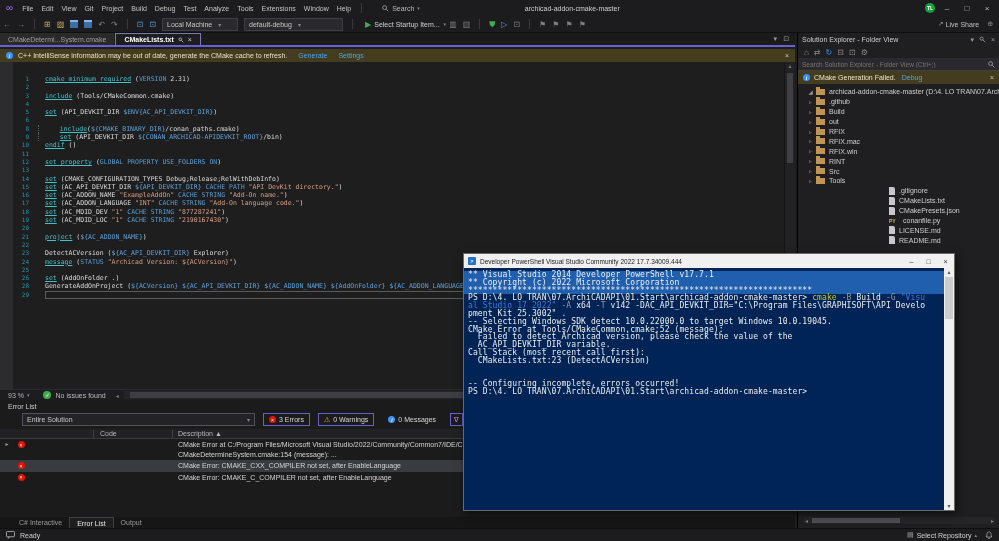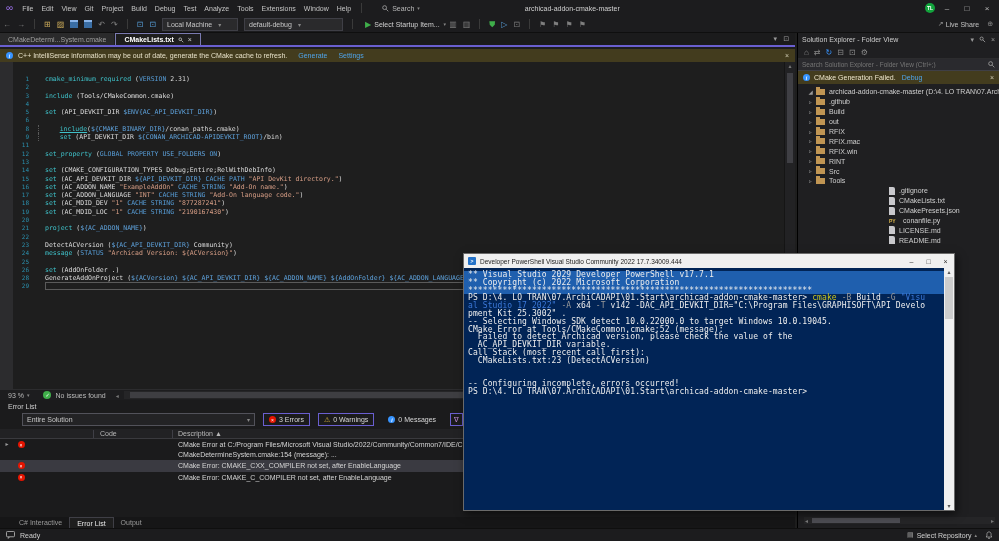--- a/index.html
+++ b/index.html
@@ -49,21 +49,21 @@
   .ilink { color:var(--link-blue,#4fa3e8); margin-left:6px; }
   .infobar .ix { margin-left:auto; color:#cfcab0; }
   
   .code { position:absolute; top:29px; left:0; right:0; height:327px; background:#1e1e1e;
     font-family:"DejaVu Sans Mono", monospace; font-size:6.5px; padding-top:13px; overflow:hidden; }
   .gutterbg { position:absolute; left:0; top:0; bottom:0; width:13px; background:#2c2c2e; }
   .code-row { display:flex; height:8.3px; line-height:8.3px; white-space:pre; position:relative; }
   .ln { width:36px; text-align:right; padding-right:7px; color:var(--line-number,#2b91af); flex:none; font-size:6px; }
   .fold { width:9px; flex:none; color:#9a9a9a; font-size:5px; text-align:left; }
   .fold.guide { border-left:1px dotted #5a5a5a; margin-left:2px; width:6px; }
-  .tk-pln { color:#dcdcdc; } .tk-cmd,.tk-cmdu { color:var(--code-command,#3fc1c9); }
+  .tk-pln { color:#dcdcdc; } .tk-cmd,.tk-cmdu { color:var(--code-command,#3fc1c9);text-decoration:underline; }
   .tk-cmdu { text-decoration:underline; }
   .tk-kw { color:var(--code-keyword,#569cd6); } .tk-str { color:var(--code-string,#d69d85); }
   .tk-var { color:var(--code-variable,#569cd6); }
   .curline { position:absolute; left:45px; right:14px; top:0; height:8px; border:1px solid #5a5a5a; }
   .vscroll { position:absolute; right:0; top:29px; width:11px; height:327px; background:#222224; border-left:1px solid #151515; }
   .vscroll .arr { display:block; text-align:center; color:#777; font-size:6px; height:9px; }
   .vthumb { position:absolute; left:2px; right:2px; top:11px; height:90px; background:#3f3f44; }
   
   .estatus { position:absolute; top:356px; left:0; right:0; height:11px; background:#1d1d1f;
     border-top:1px solid #2c2c2e; display:flex; align-items:center; font-size:7px; color:#bbb; }
@@ -270,33 +270,34 @@
       <div class="gutterbg"></div>
       <div id="code-lines">
           <div class="code-row"><span class="ln">1</span><span class="fold"></span><span class="tk-cmd">cmake_minimum_required</span><span class="tk-pln"> (</span><span class="tk-kw">VERSION</span><span class="tk-pln"> 2.31)</span></div>
           <div class="code-row"><span class="ln">2</span><span class="fold"></span></div>
           <div class="code-row"><span class="ln">3</span><span class="fold"></span><span class="tk-cmd">include</span><span class="tk-pln"> (Tools/CMakeCommon.cmake)</span></div>
           <div class="code-row"><span class="ln">4</span><span class="fold"></span></div>
           <div class="code-row"><span class="ln">5</span><span class="fold"></span><span class="tk-cmd">set</span><span class="tk-pln"> (API_DEVKIT_DIR </span><span class="tk-var">$ENV{AC_API_DEVKIT_DIR}</span><span class="tk-pln">)</span></div>
           <div class="code-row"><span class="ln">6</span><span class="fold"></span></div>
           <div class="code-row"><span class="ln">8</span><span class="fold guide"></span><span class="tk-pln">    </span><span class="tk-cmdu">include</span><span class="tk-pln">(</span><span class="tk-var">${CMAKE_BINARY_DIR}</span><span class="tk-pln">/conan_paths.cmake)</span></div>
           <div class="code-row"><span class="ln">9</span><span class="fold guide"></span><span class="tk-pln">    </span><span class="tk-cmd">set</span><span class="tk-pln"> (API_DEVKIT_DIR </span><span class="tk-var">${CONAN_ARCHICAD-APIDEVKIT_ROOT}</span><span class="tk-pln">/bin)</span></div>
+          <div class="code-row"><span class="ln">10</span><span class="fold"></span><span class="tk-cmd">endif</span><span class="tk-pln"> ()</span></div>
           <div class="code-row"><span class="ln">11</span><span class="fold"></span></div>
           <div class="code-row"><span class="ln">12</span><span class="fold"></span><span class="tk-cmd">set_property</span><span class="tk-pln"> (</span><span class="tk-kw">GLOBAL</span><span class="tk-pln"> </span><span class="tk-kw">PROPERTY</span><span class="tk-pln"> </span><span class="tk-var">USE_FOLDERS</span><span class="tk-pln"> </span><span class="tk-kw">ON</span><span class="tk-pln">)</span></div>
           <div class="code-row"><span class="ln">13</span><span class="fold"></span></div>
-          <div class="code-row"><span class="ln">14</span><span class="fold"></span><span class="tk-cmd">set</span><span class="tk-pln"> (CMAKE_CONFIGURATION_TYPES Debug;Entire;RelWithDebInfo)</span></div>
+          <div class="code-row"><span class="ln">14</span><span class="fold"></span><span class="tk-cmd">set</span><span class="tk-pln"> (CMAKE_CONFIGURATION_TYPES Debug;Release;RelWithDebInfo)</span></div>
           <div class="code-row"><span class="ln">15</span><span class="fold"></span><span class="tk-cmd">set</span><span class="tk-pln"> (AC_API_DEVKIT_DIR </span><span class="tk-var">${API_DEVKIT_DIR}</span><span class="tk-pln"> </span><span class="tk-kw">CACHE</span><span class="tk-pln"> </span><span class="tk-kw">PATH</span><span class="tk-pln"> </span><span class="tk-str">"API DevKit directory."</span><span class="tk-pln">)</span></div>
           <div class="code-row"><span class="ln">16</span><span class="fold"></span><span class="tk-cmd">set</span><span class="tk-pln"> (AC_ADDON_NAME </span><span class="tk-str">"ExampleAddOn"</span><span class="tk-pln"> </span><span class="tk-kw">CACHE</span><span class="tk-pln"> </span><span class="tk-kw">STRING</span><span class="tk-pln"> </span><span class="tk-str">"Add-On name."</span><span class="tk-pln">)</span></div>
           <div class="code-row"><span class="ln">17</span><span class="fold"></span><span class="tk-cmd">set</span><span class="tk-pln"> (AC_ADDON_LANGUAGE </span><span class="tk-str">"INT"</span><span class="tk-pln"> </span><span class="tk-kw">CACHE</span><span class="tk-pln"> </span><span class="tk-kw">STRING</span><span class="tk-pln"> </span><span class="tk-str">"Add-On language code."</span><span class="tk-pln">)</span></div>
           <div class="code-row"><span class="ln">18</span><span class="fold"></span><span class="tk-cmd">set</span><span class="tk-pln"> (AC_MDID_DEV </span><span class="tk-str">"1"</span><span class="tk-pln"> </span><span class="tk-kw">CACHE</span><span class="tk-pln"> </span><span class="tk-kw">STRING</span><span class="tk-pln"> </span><span class="tk-str">"877287241"</span><span class="tk-pln">)</span></div>
           <div class="code-row"><span class="ln">19</span><span class="fold"></span><span class="tk-cmd">set</span><span class="tk-pln"> (AC_MDID_LOC </span><span class="tk-str">"1"</span><span class="tk-pln"> </span><span class="tk-kw">CACHE</span><span class="tk-pln"> </span><span class="tk-kw">STRING</span><span class="tk-pln"> </span><span class="tk-str">"2190167430"</span><span class="tk-pln">)</span></div>
           <div class="code-row"><span class="ln">20</span><span class="fold"></span></div>
           <div class="code-row"><span class="ln">21</span><span class="fold"></span><span class="tk-cmd">project</span><span class="tk-pln"> (</span><span class="tk-var">${AC_ADDON_NAME}</span><span class="tk-pln">)</span></div>
           <div class="code-row"><span class="ln">22</span><span class="fold"></span></div>
-          <div class="code-row"><span class="ln">23</span><span class="fold"></span><span class="tk-pln">DetectACVersion (</span><span class="tk-var">${AC_API_DEVKIT_DIR}</span><span class="tk-pln"> Community)</span></div>
+          <div class="code-row"><span class="ln">23</span><span class="fold"></span><span class="tk-pln">DetectACVersion (</span><span class="tk-var">${AC_API_DEVKIT_DIR}</span><span class="tk-pln"> Explorer)</span></div>
           <div class="code-row"><span class="ln">24</span><span class="fold"></span><span class="tk-cmd">message</span><span class="tk-pln"> (</span><span class="tk-kw">STATUS</span><span class="tk-pln"> </span><span class="tk-str">"Archicad Version: ${ACVersion}"</span><span class="tk-pln">)</span></div>
           <div class="code-row"><span class="ln">25</span><span class="fold"></span></div>
           <div class="code-row"><span class="ln">26</span><span class="fold"></span><span class="tk-cmd">set</span><span class="tk-pln"> (AddOnFolder .)</span></div>
           <div class="code-row"><span class="ln">28</span><span class="fold"></span><span class="tk-pln">GenerateAddOnProject (</span><span class="tk-var">${ACVersion}</span><span class="tk-pln"> </span><span class="tk-var">${AC_API_DEVKIT_DIR}</span><span class="tk-pln"> </span><span class="tk-var">${AC_ADDON_NAME}</span><span class="tk-pln"> </span><span class="tk-var">${AddOnFolder}</span><span class="tk-pln"> </span><span class="tk-var">${AC_ADDON_LANGUAGE}</span><span class="tk-pln">)</span></div>
           <div class="code-row"><span class="ln">29</span><span class="fold"></span><div class="curline"></div></div>
         </div>
     </div>
     <div class="vscroll">
       <span class="arr">▴</span>
       <div class="vthumb"></div>
@@ -509,21 +510,21 @@
   <div class="t-title">
     <span class="ps-ico">&gt;</span>
     <span>Developer PowerShell Visual Studio Community 2022 17.7.34009.444</span>
     <span class="t-btns">
       <span class="t-btn">–</span>
       <span class="t-btn">□</span>
       <span class="t-btn">×</span>
     </span>
   </div>
   <div class="t-body" id="terminal-lines">
-      <div class="tline sel"><span class="t-t">** Visual Studio 2029 Developer PowerShell v17.7.1</span></div>
+      <div class="tline sel"><span class="t-t">** Visual Studio 2014 Developer PowerShell v17.7.1</span></div>
       <div class="tline sel"><span class="t-t">** Copyright (c) 2022 Microsoft Corporation</span></div>
       <div class="tline sel"><span class="t-t">**********************************************************************</span></div>
       <div class="tline"><span class="t-t">PS D:\4. LO TRAN\07.ArchiCADAPI\01.Start\archicad-addon-cmake-master&gt; </span><span class="t-tc">cmake</span><span class="t-tp"> -B </span><span class="t-t">Build</span><span class="t-tp"> -G </span><span class="t-ts">"Visu</span></div>
       <div class="tline"><span class="t-ts">al Studio 17 2022"</span><span class="t-tp"> -A </span><span class="t-t">x64</span><span class="t-tp"> -T </span><span class="t-t">v142</span><span class="t-t"> -DAC_API_DEVKIT_DIR="C:\Program Files\GRAPHISOFT\API Develo</span></div>
       <div class="tline"><span class="t-t">pment Kit 25.3002" .</span></div>
       <div class="tline"><span class="t-t">-- Selecting Windows SDK detect 10.0.22000.0 to target Windows 10.0.19045.</span></div>
       <div class="tline"><span class="t-t">CMake Error at Tools/CMakeCommon.cmake:52 (message):</span></div>
       <div class="tline"><span class="t-t">  Failed to detect Archicad version, please check the value of the</span></div>
       <div class="tline"><span class="t-t">  AC_API_DEVKIT_DIR variable.</span></div>
       <div class="tline"><span class="t-t">Call Stack (most recent call first):</span></div>

